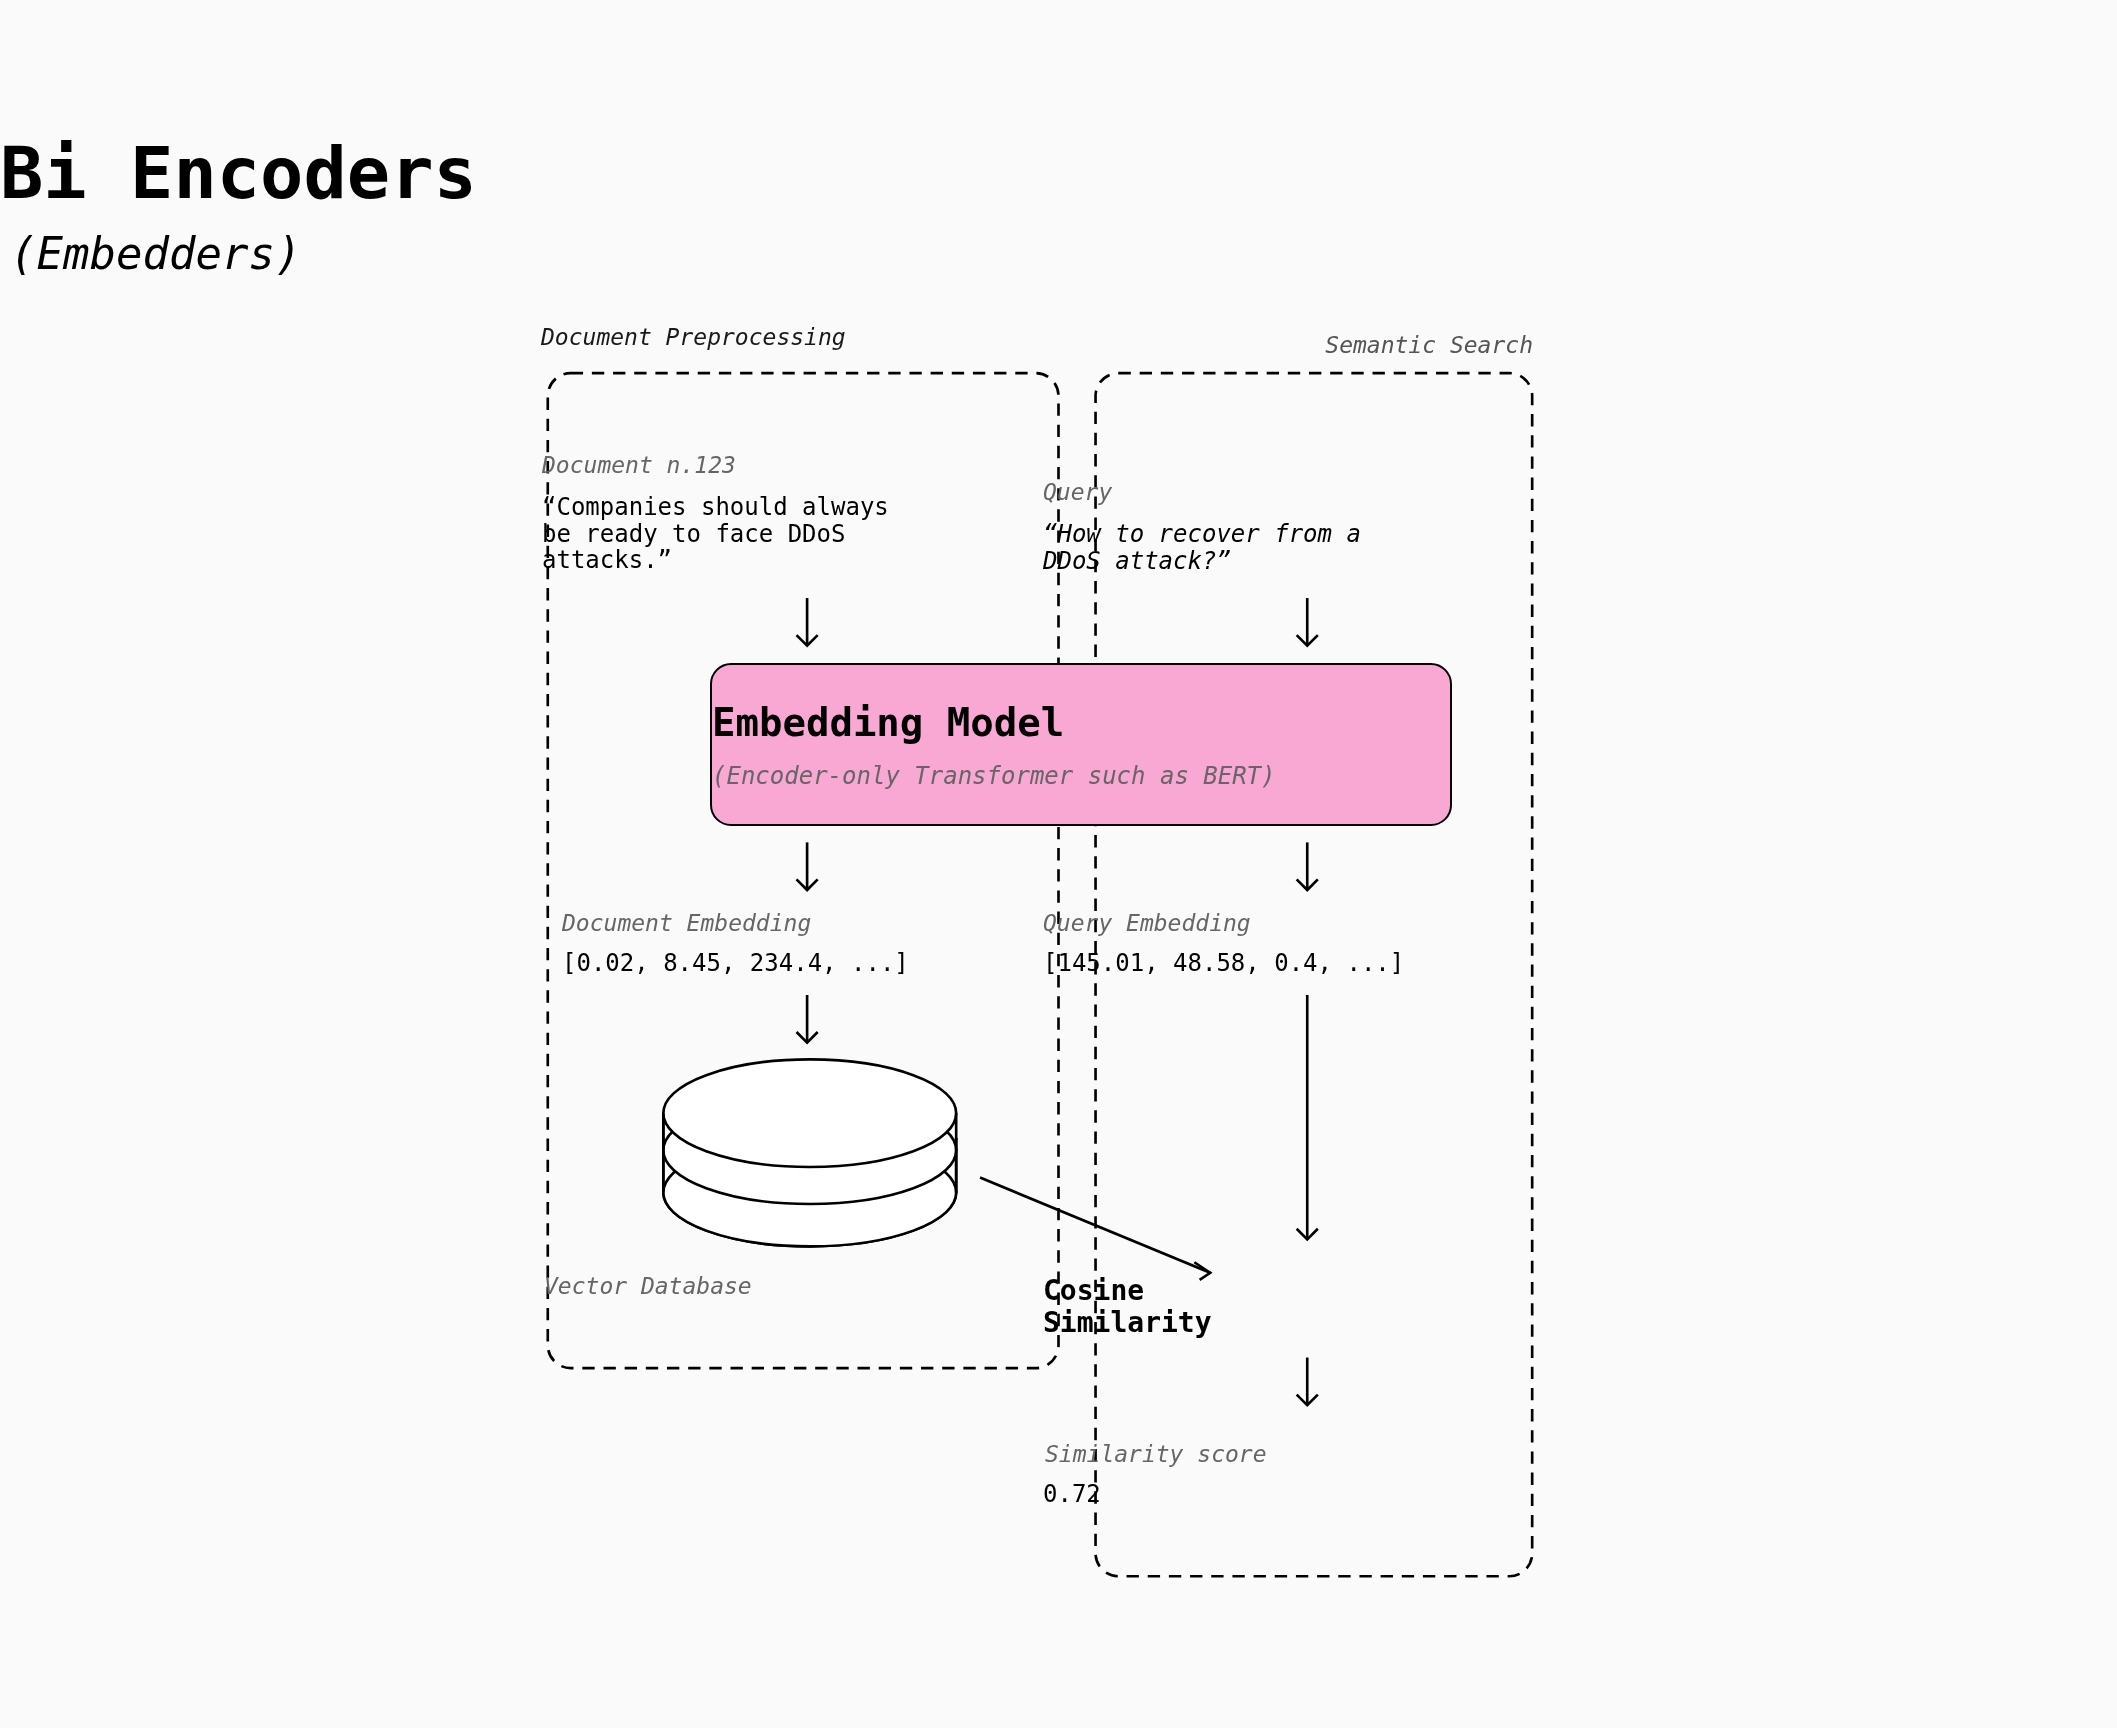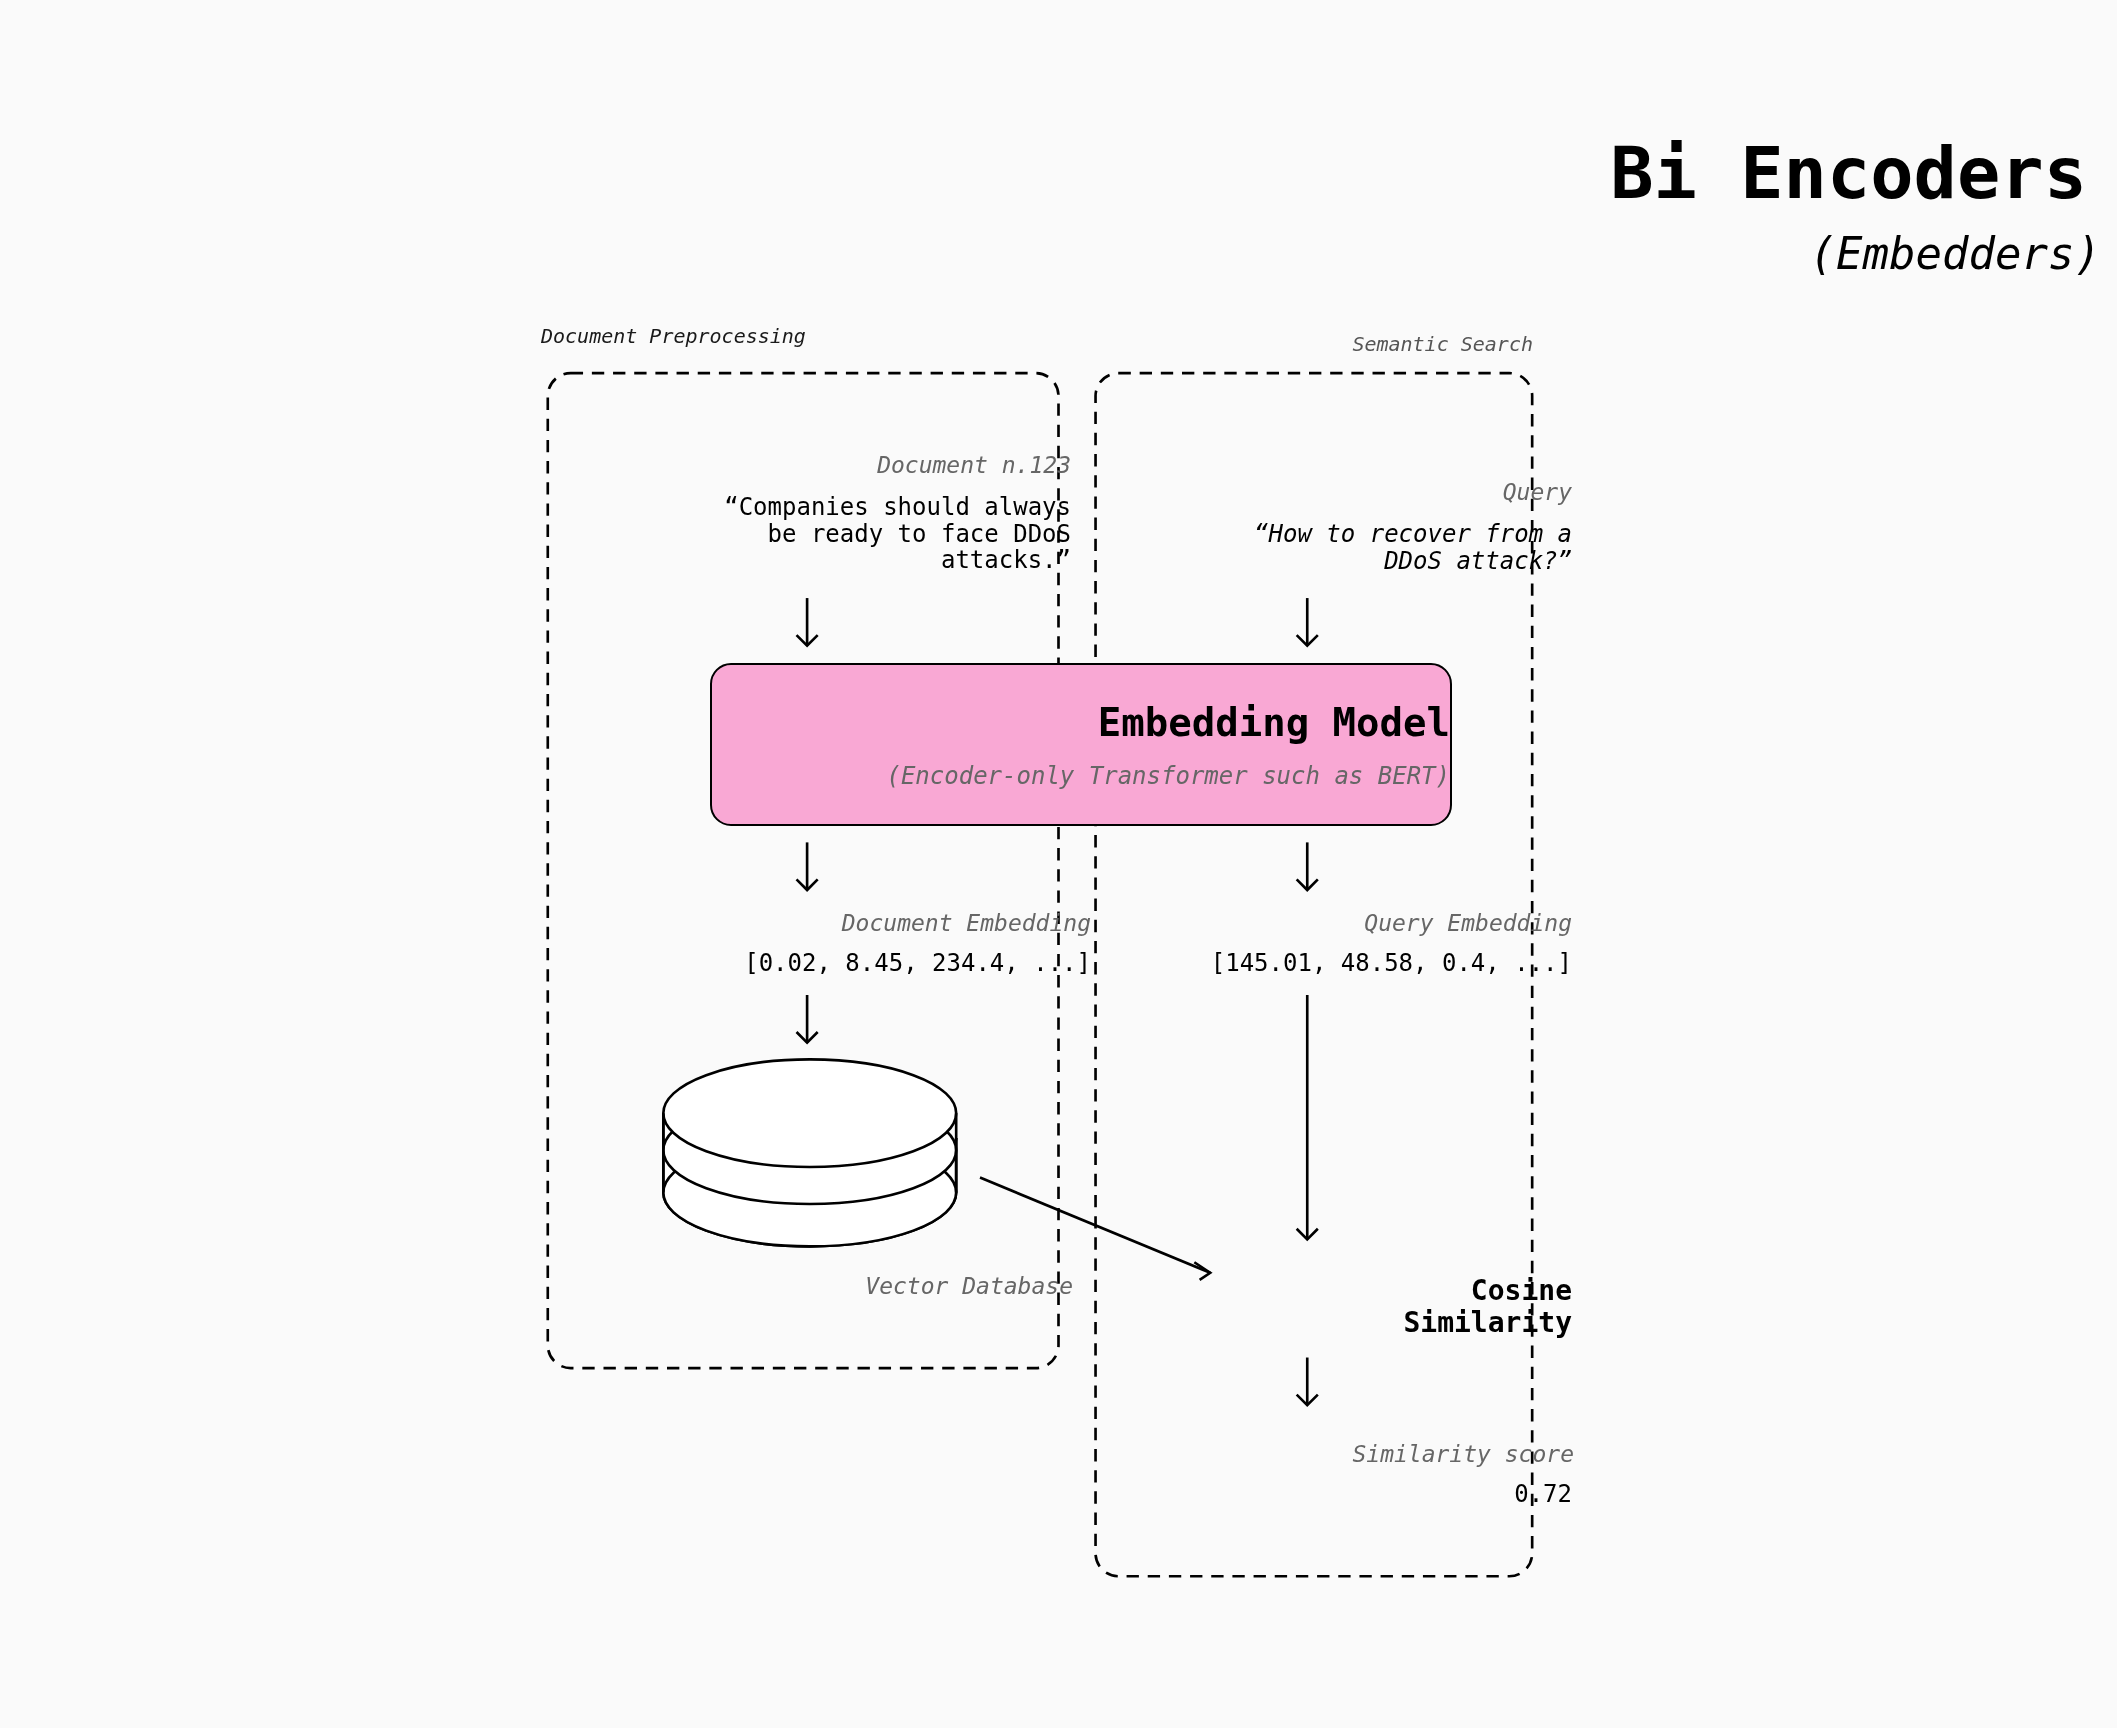--- a/index.html
+++ b/index.html
@@ -5,31 +5,31 @@
   html, body { margin: 0; padding: 0; }
   body {
     width: 2117px; height: 1728px;
     background: #fafafa;
     position: relative;
     overflow: hidden;
     font-family: "DejaVu Sans Mono", "Liberation Mono", monospace;
     color: #000;
   }
   .abs { position: absolute; }
-  .center { text-align: right; }
+  .center { text-align: left; }
   .title {
     left: 0; width: 2087px; top: 131px;
     font-size: 72px; font-weight: bold; letter-spacing: 0px;
   }
   .subtitle {
     left: 0; width: 2091px; top: 228px;
     font-size: 44px; font-style: italic; margin-left: 10px;
   }
   .section-label {
-    font-size: 20px; font-style: italic; white-space: nowrap;
+    font-size: 23px; font-style: italic; white-space: nowrap;
   }
   .label-left { left: 541px; top: 324px; color: #1a1a1a; }
   .label-right { right: 584px; top: 332px; color: #555; text-align: center; }
   .caption {
     font-size: 23px; font-style: italic; color: #666; white-space: nowrap;
   }
   .body-text {
     font-size: 24px; line-height: 26.5px; color: #000; white-space: pre-line;
   }
   svg.diagram { position: absolute; left: 0; top: 0; }

